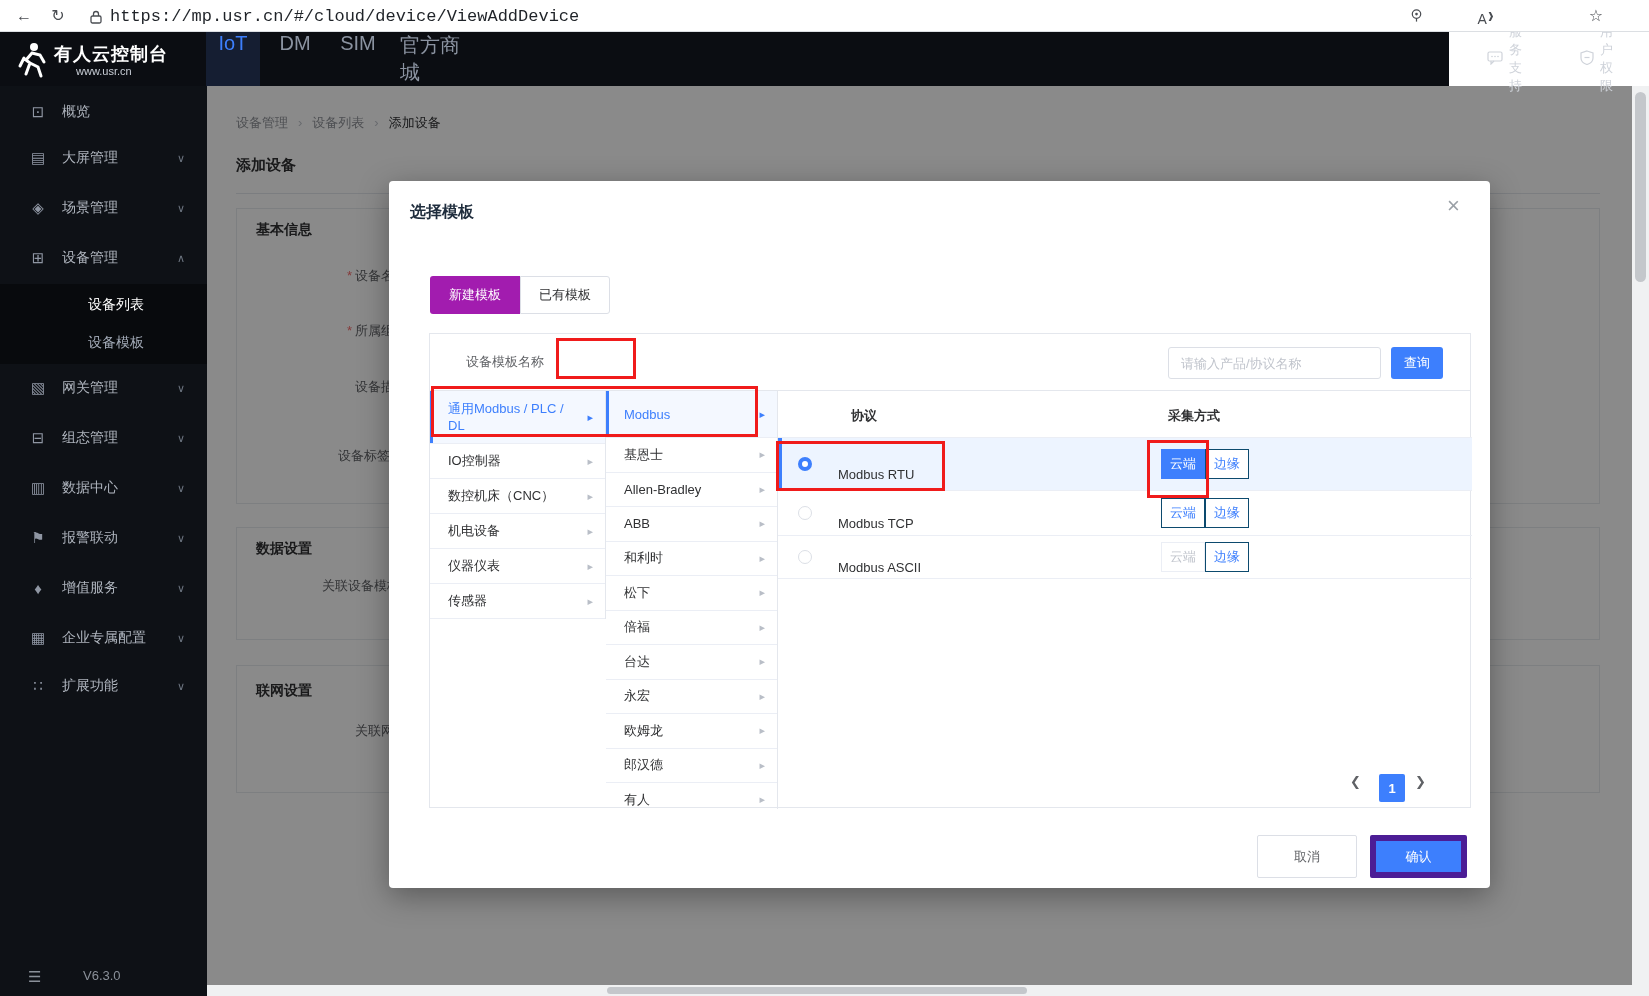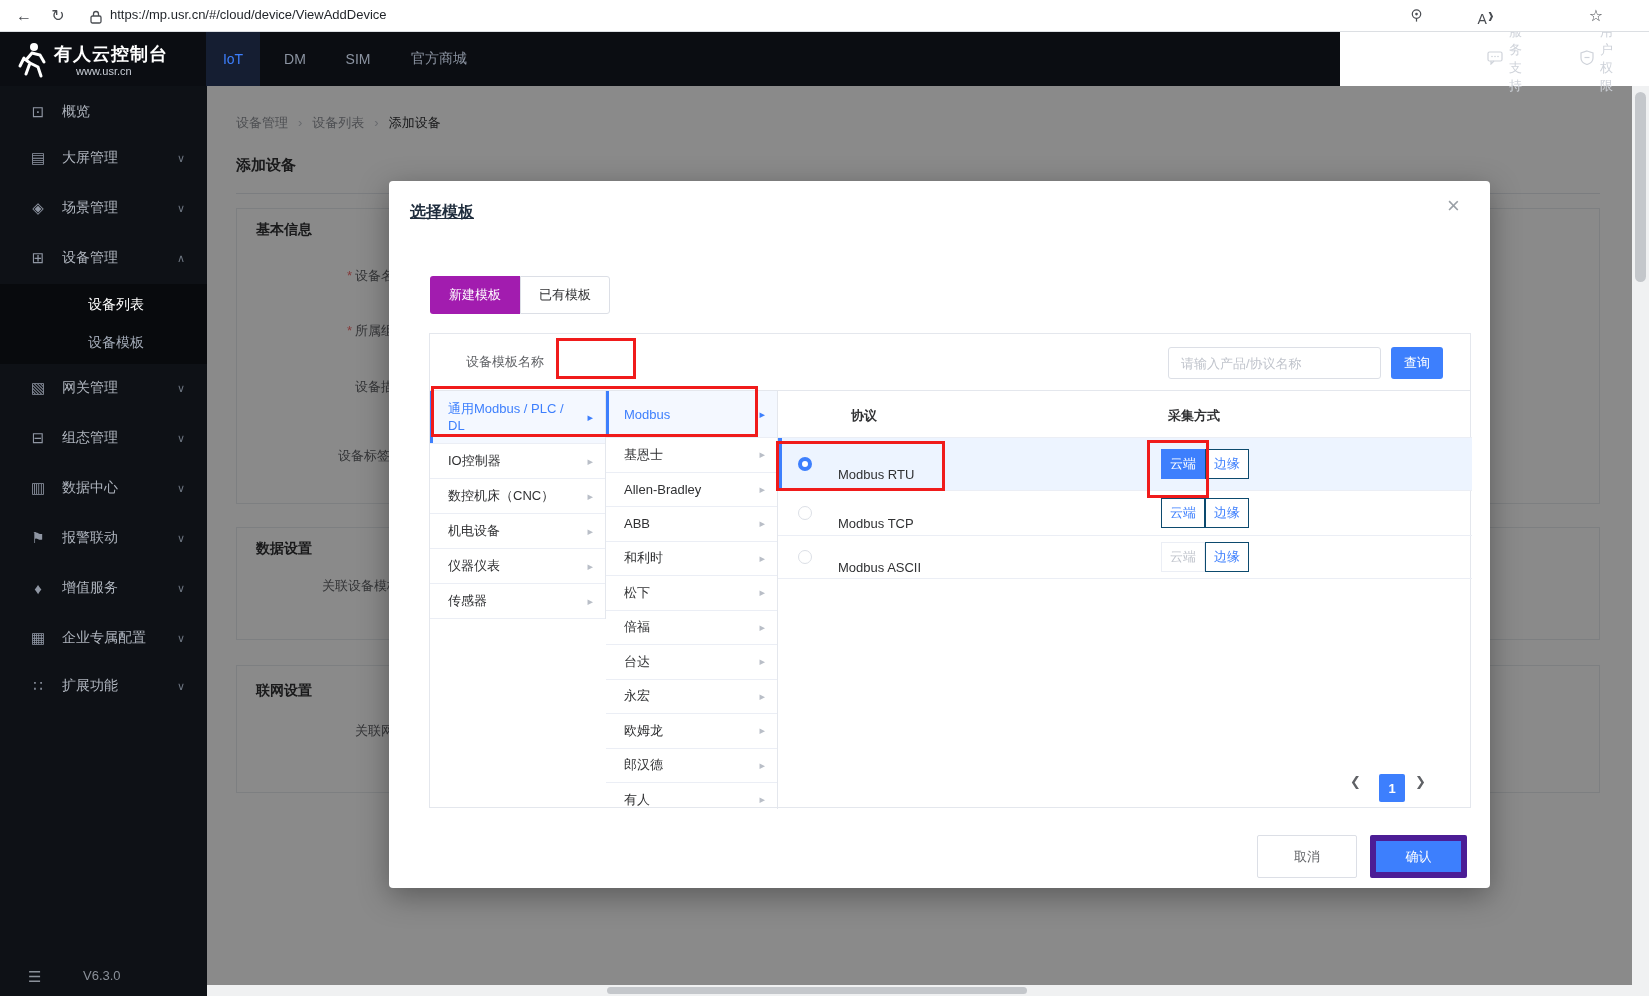--- a/index.html
+++ b/index.html
@@ -4,27 +4,27 @@
 <style>
   * { margin:0; padding:0; box-sizing:border-box; }
   html,body { width:1649px; height:996px; }
   body { position:relative; overflow:hidden; background:#fff;
          font-family:"Liberation Sans","DejaVu Sans",sans-serif; color:#303133; }
   .abs { position:absolute; }
 
   
   .browser { left:0; top:0; width:1649px; height:32px; background:#fff; border-bottom:1px solid #dcdfe3; z-index:30; }
   .b-ico { position:absolute; top:4px; font-size:16px; color:#4a4d52; width:24px; height:24px; text-align:center; line-height:24px; border-radius:50%; }
-  .url { position:absolute; left:110px; top:7px; font-size:13px; color:#1f2328; }
-
-  
-  .hdr { left:0; top:32px; width:1340px; height:54px; background:#0b0d12; z-index:20; }
+  .url { position:absolute; left:110px; top:7px; font-size:17px; color:#1f2328;font-family:Liberation Mono, monospace; }
+
+  
+  .hdr { left:0; top:32px; width:1449px; height:54px; background:#0b0d12; z-index:20; }
   .brand-title { position:absolute; left:54px; top:10px; font-size:18px; font-weight:bold; color:#fff; letter-spacing:1px; }
   .brand-sub { position:absolute; left:76px; top:33px; font-size:11px; color:#c9ced6; }
-  .nav-tab { position:absolute; top:0; height:54px; display:flex; align-items:center; justify-content:center; font-size:14px; color:#8b93a1; cursor:pointer; }
+  .nav-tab { position:absolute; top:0; height:54px; display:flex; justify-content:center; font-size:20px; color:#8b93a1; cursor:pointer; }
   .nav-tab.active { background:#151e32; color:#3d7ffd; }
   .hdr-link { position:absolute; top:0; height:54px; display:flex; align-items:center; gap:6px; font-size:13px; color:#cfd3da; cursor:pointer; }
 
   
   .sidebar { left:0; top:86px; width:207px; height:910px; background:#0e1116; z-index:20; }
   .side-item { position:absolute; left:0; width:207px; height:32px; display:flex; align-items:center; padding-left:28px; color:#aeb4bd; font-size:14px; cursor:pointer; }
   .side-ico { width:20px; font-size:15px; color:#8f96a3; margin-right:14px; text-align:center; }
   .chev { position:absolute; right:22px; font-size:11px; color:#6e7682; }
   .submenu { position:absolute; left:0; top:198px; width:207px; height:80px; background:rgba(0,0,0,0.38); }
   .sub-item { position:absolute; left:88px; font-size:14px; color:#a3abb8; cursor:pointer; }
@@ -48,21 +48,21 @@
 
   
   .vsb { left:1632px; top:86px; width:17px; height:910px; background:#f0f1f2; z-index:6; }
   .vsb-thumb { position:absolute; left:3px; top:6px; width:11px; height:190px; background:#c4c7cb; border-radius:6px; }
   .hsb { left:207px; top:985px; width:1425px; height:11px; background:#f0f1f2; z-index:6; }
   .hsb-thumb { position:absolute; left:400px; top:2px; width:420px; height:7px; background:#c4c7cb; border-radius:4px; }
 
   
   .modal { left:389px; top:181px; width:1101px; height:707px; background:#fff; border-radius:4px;
            box-shadow:0 8px 30px rgba(0,0,0,0.35); z-index:10; }
-  .m-title { position:absolute; left:21px; top:21px; font-size:16px; font-weight:600; color:#1f2d3d;text-decoration:underline; }
+  .m-title { position:absolute; left:21px; top:21px; font-size:16px; font-weight:600; color:#1f2d3d; }
   .m-close { position:absolute; left:1058px; top:12px; font-size:22px; color:#9aa0a6; cursor:pointer; }
   .tab { position:absolute; top:95px; width:90px; height:38px; display:flex; align-items:center; justify-content:center; font-size:13px; cursor:pointer; }
   .tab.on { left:41px; background:#a21caf; color:#fff; border-radius:3px 0 0 3px; }
   .tab.off { left:131px; background:#fff; color:#303133; border:1px solid #dcdfe6; border-radius:0 3px 3px 0; }
 
   .m-box { position:absolute; left:40px; top:152px; width:1042px; height:475px; border:1px solid #e4e7ed; }
   .tn-label { position:absolute; left:36px; top:19px; font-size:13px; color:#606266; }
   .tn-input { position:absolute; left:131px; top:10px; width:207px; height:36px; border:1px solid #dcdfe6; border-radius:3px; font-size:13px; color:#303133; padding:0 10px; font-family:inherit; }
   .s-input { position:absolute; left:738px; top:13px; width:213px; height:32px; border:1px solid #dcdfe6; border-radius:3px; font-size:13px; padding:0 12px; color:#303133; font-family:inherit; }
   .s-input::placeholder { color:#c0c4cc; }

